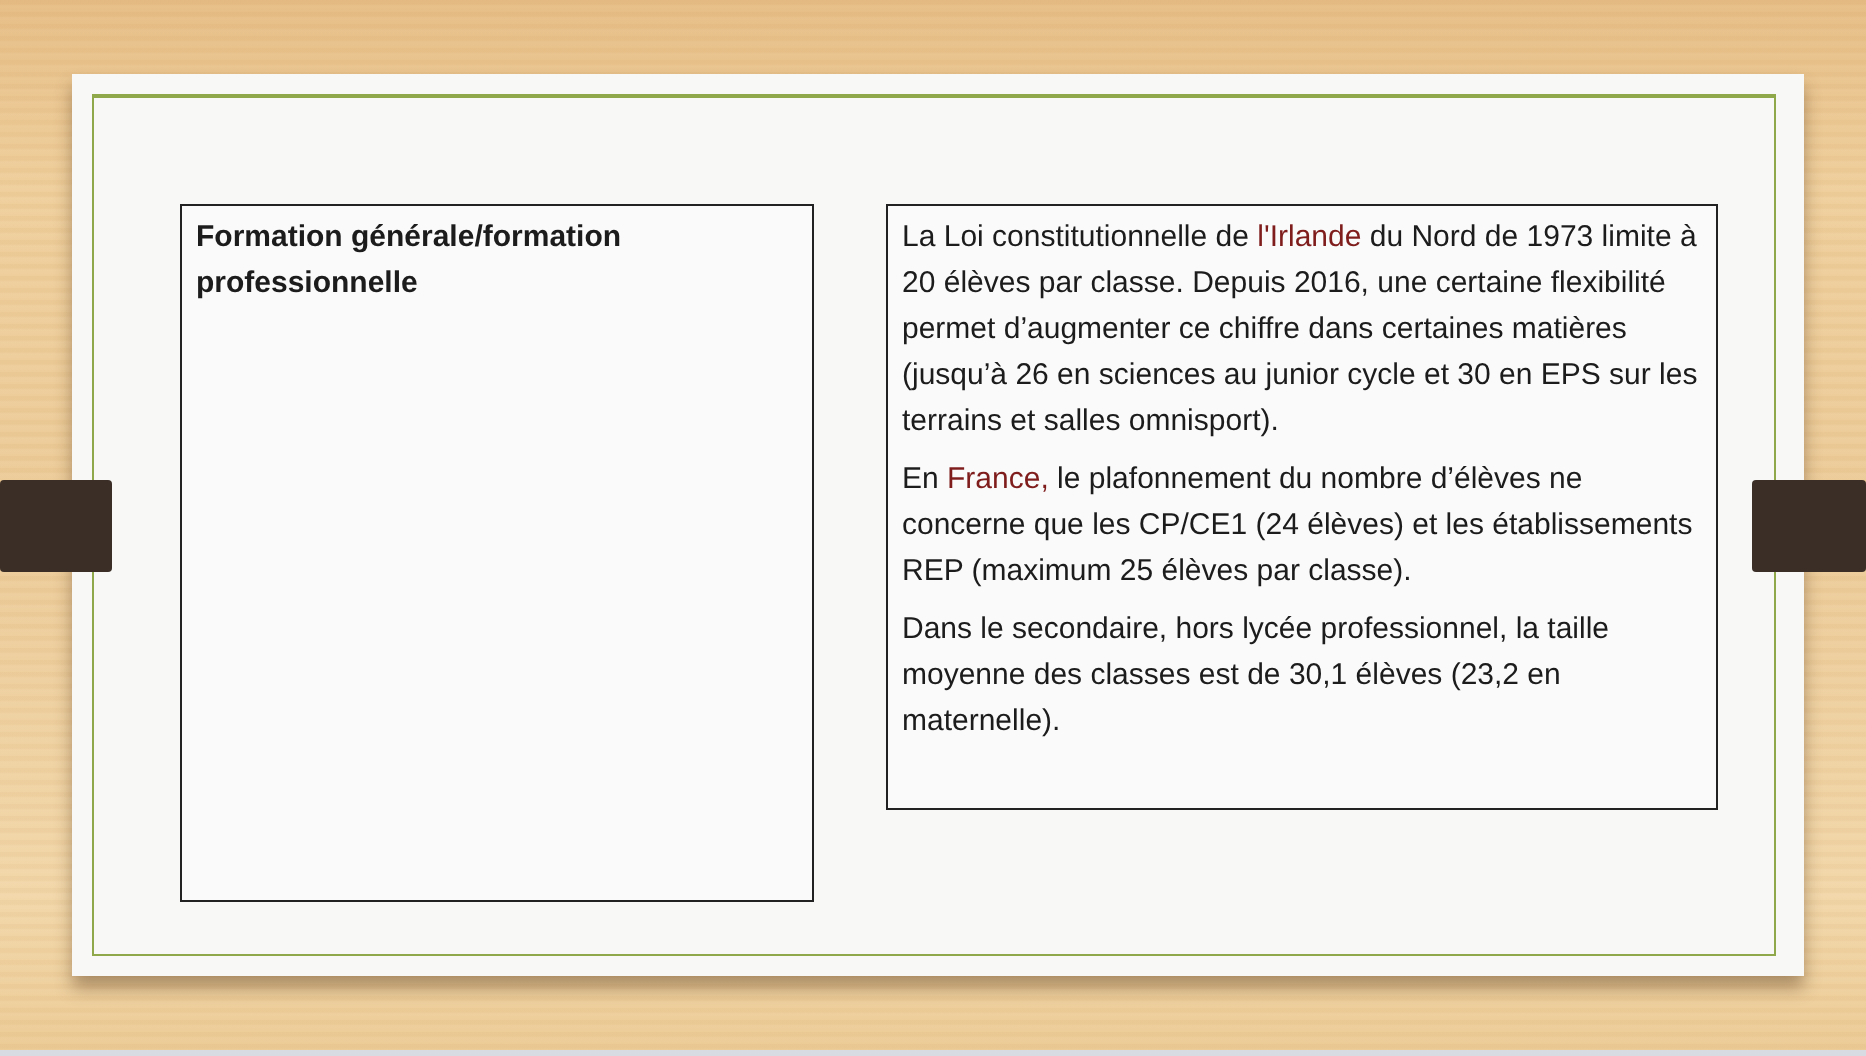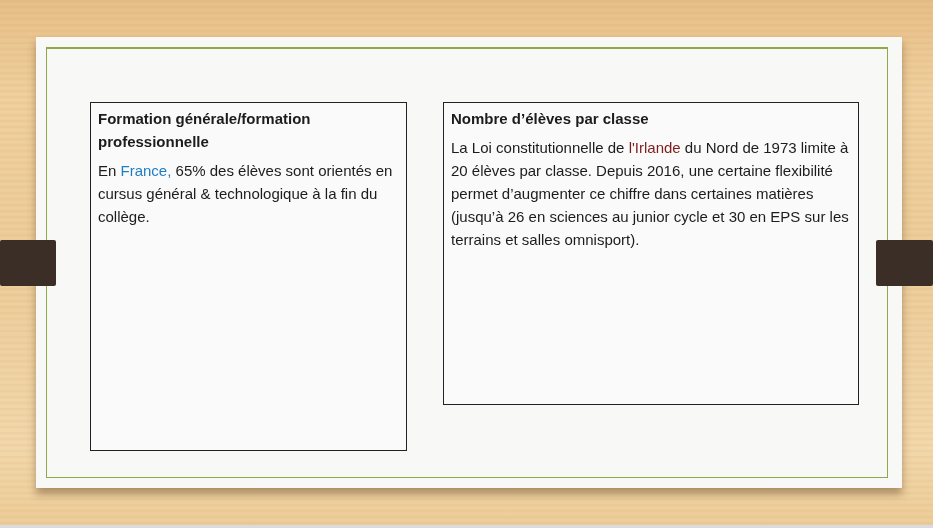--- a/index.html
+++ b/index.html
@@ -54,19 +54,19 @@
 <div class="bottom-strip"></div>
 
 <div class="paper"></div>
 <div class="frame"></div>
 
 <div class="tab left"></div>
 <div class="tab right"></div>
 
 <div class="box box1">
   <h2>Formation générale/formation professionnelle</h2>
-  <p><span>En </span><span class="blue">France,</span><span> 65% des élèves sont orientés en cursus général &amp; technologique à la fin du collège.</span></p>
 </div>
 
 <div class="box box2">
-  <h2>Nombre d’élèves par classe</h2>
   <p><span>La Loi constitutionnelle de </span><span class="green">l'Irlande</span><span> du Nord de 1973 limite à 20 élèves par classe. Depuis 2016, une certaine flexibilité permet d’augmenter ce chiffre dans certaines matières (jusqu’à 26 en sciences au junior cycle et 30 en EPS sur les terrains et salles omnisport).</span></p>
+  <p><span>En </span><span class="green">France,</span><span> le plafonnement du nombre d’élèves ne concerne que les CP/CE1 (24 élèves) et les établissements REP (maximum 25 élèves par classe).</span></p>
+  <p>Dans le secondaire, hors lycée professionnel, la taille moyenne des classes est de 30,1 élèves (23,2 en maternelle).</p>
 </div>
 
 </body></html>

